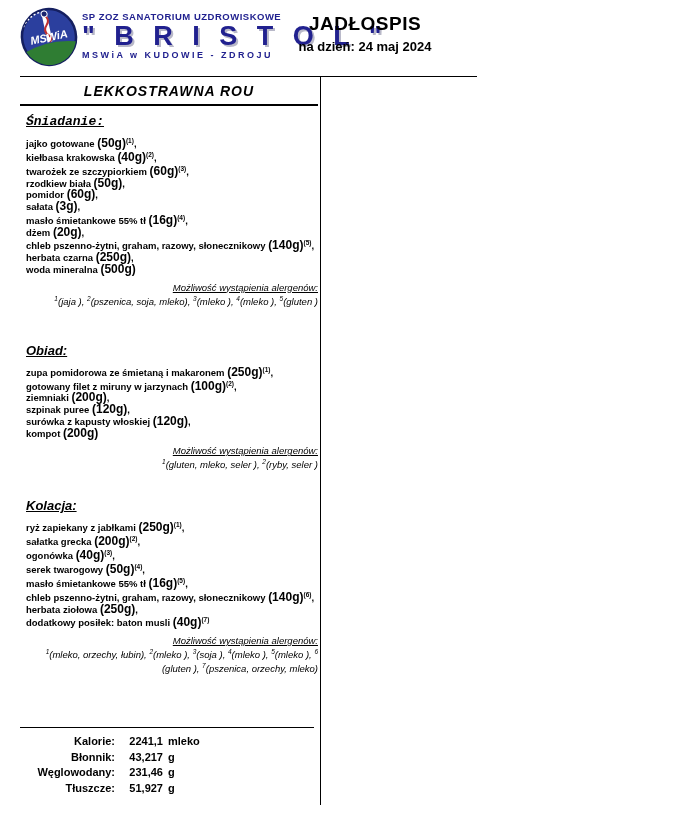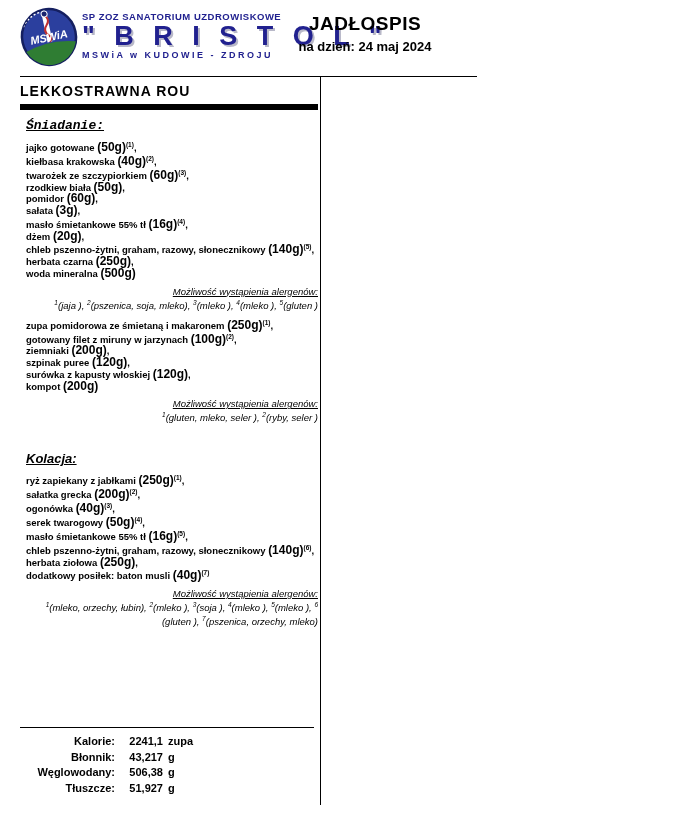--- a/index.html
+++ b/index.html
@@ -15,22 +15,22 @@
   .brand-line { font-size:27px; font-weight:bold; letter-spacing:6px; line-height:28px; white-space:nowrap;
                 text-shadow:2px 2px 0 #b8b8c8; }
   .sub-line { font-size:9px; font-weight:bold; letter-spacing:2.5px; white-space:nowrap; }
   .title-block { position:absolute; left:290px; top:13px; width:150px; text-align:center; }
   .doc-title { font-size:19px; font-weight:bold; letter-spacing:0.5px; }
   .doc-date { font-size:13px; font-weight:bold; margin-top:4px; white-space:nowrap; }
   .header-rule { position:absolute; left:20px; top:76px; width:457px; height:1px; background:#000; }
   .v-divider { position:absolute; left:320px; top:76px; width:1px; height:729px; background:#000; }
   
   .left-col { position:absolute; left:20px; top:80px; width:298px; }
-  .diet-title { font-size:14px; font-weight:bold; 
-                letter-spacing:1px; padding:3px 0 5px 0; border-bottom:6px solid #000000; }
+  .diet-title { text-align:center; font-size:14px; font-weight:bold; font-style:italic;
+                letter-spacing:1px; padding:3px 0 5px 0; border-bottom:2px solid #000000; }
   .sec-heading { font-size:13px; font-weight:bold; font-style:italic; text-decoration:underline;
                  margin:8px 0 0 6px; }
   .sec-sniadanie .sec-heading { margin-top:8px;font-family:Liberation Mono, monospace; }
   .sec-obiad .sec-heading { margin-top:36px; }
   .sec-kolacja .sec-heading { margin-top:28px; }
   .items { margin:7px 0 0 6px; }
   .item { font-size:9.5px; font-weight:bold; line-height:10.7px; white-space:nowrap; }
   .item-amount { font-size:12px; }
   .item-sup { font-size:6.5px; }
   .allergen-block { margin-top:6px; text-align:right; font-style:italic; }
@@ -103,20 +103,21 @@
             <div class="item"><span class="item-name">chleb pszenno-żytni, graham, razowy, słonecznikowy </span><span class="item-amount">(140g)</span><sup class="item-sup">(5)</sup><span class="item-tail">,</span></div>
             <div class="item"><span class="item-name">herbata czarna </span><span class="item-amount">(250g)</span><span class="item-tail">,</span></div>
             <div class="item"><span class="item-name">woda mineralna </span><span class="item-amount">(500g)</span></div>
           </div>
           <div class="allergen-block">
             <div class="allergen-heading">Możliwość wystąpienia alergenów:</div>
             <div class="allergen-line"><sup>1</sup>(jaja ), <sup>2</sup>(pszenica, soja,  mleko), <sup>3</sup>(mleko ), <sup>4</sup>(mleko ), <sup>5</sup>(gluten  )</div>
           </div>
         </div>
         <div class="section sec-obiad">
+          <div class="sec-heading">Obiad:</div>
           <div class="items">
             <div class="item"><span class="item-name">zupa pomidorowa ze śmietaną i makaronem </span><span class="item-amount">(250g)</span><sup class="item-sup">(1)</sup><span class="item-tail">,</span></div>
             <div class="item"><span class="item-name">gotowany filet z miruny w jarzynach </span><span class="item-amount">(100g)</span><sup class="item-sup">(2)</sup><span class="item-tail">,</span></div>
             <div class="item"><span class="item-name">ziemniaki  </span><span class="item-amount">(200g)</span><span class="item-tail">,</span></div>
             <div class="item"><span class="item-name">szpinak puree </span><span class="item-amount">(120g)</span><span class="item-tail">,</span></div>
             <div class="item"><span class="item-name">surówka z kapusty włoskiej </span><span class="item-amount">(120g)</span><span class="item-tail">,</span></div>
             <div class="item"><span class="item-name">kompot </span><span class="item-amount">(200g)</span></div>
           </div>
           <div class="allergen-block">
             <div class="allergen-heading">Możliwość wystąpienia alergenów:</div>
@@ -138,19 +139,19 @@
           <div class="allergen-block">
             <div class="allergen-heading">Możliwość wystąpienia alergenów:</div>
             <div class="allergen-line"><sup>1</sup>(mleko, orzechy,  łubin), <sup>2</sup>(mleko ), <sup>3</sup>(soja ), <sup>4</sup>(mleko ), <sup>5</sup>(mleko ), <sup>6</sup></div>
             <div class="allergen-line">(gluten  ), <sup>7</sup>(pszenica, orzechy,  mleko)</div>
           </div>
         </div>
       </div>
   </div>
 
   <div class="nutrition" id="nutrition-rows">
-      <div class="nrow"><span class="nlabel">Kalorie:</span><span class="nvalue">2241,1</span><span class="nunit">zupa</span></div>
+      <div class="nrow"><span class="nlabel">Kalorie:</span><span class="nvalue">2241,1</span><span class="nunit">mleko</span></div>
       <div class="nrow"><span class="nlabel">Błonnik:</span><span class="nvalue">43,217</span><span class="nunit">g</span></div>
-      <div class="nrow"><span class="nlabel">Węglowodany:</span><span class="nvalue">506,38</span><span class="nunit">g</span></div>
+      <div class="nrow"><span class="nlabel">Węglowodany:</span><span class="nvalue">231,46</span><span class="nunit">g</span></div>
       <div class="nrow"><span class="nlabel">Tłuszcze:</span><span class="nvalue">51,927</span><span class="nunit">g</span></div>
     </div>
 
 </div>
 
 </body></html>

